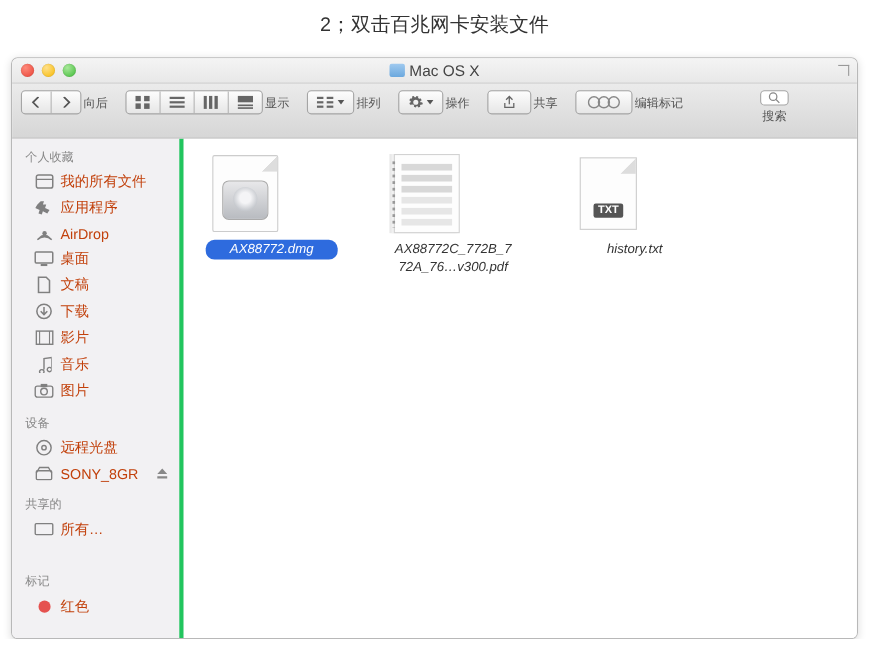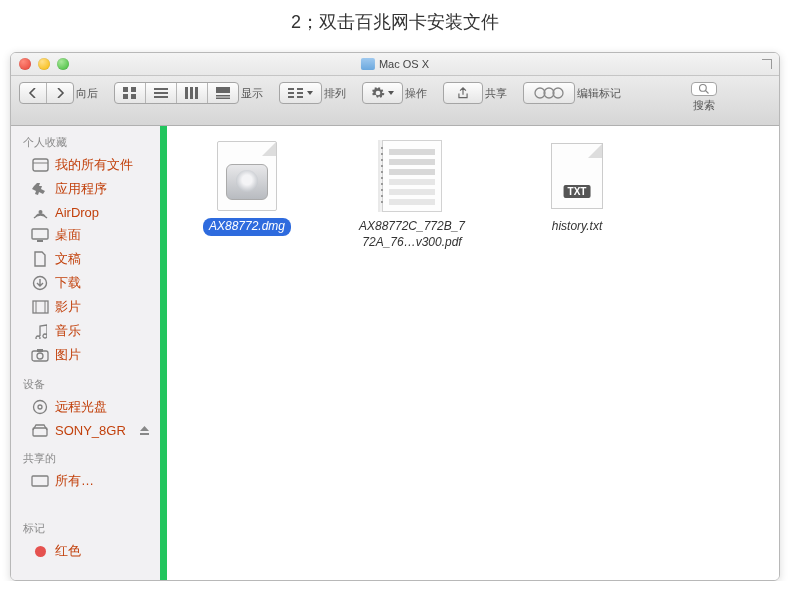--- a/index.html
+++ b/index.html
@@ -37,21 +37,21 @@
     .tl.red { background: radial-gradient(circle at 35% 30%, #ff8a7b, #e64034); box-shadow: inset 0 0 1px rgba(0,0,0,.25); }
     .tl.yellow { background: radial-gradient(circle at 35% 30%, #ffe08a, #f6b700); box-shadow: inset 0 0 1px rgba(0,0,0,.25); }
     .tl.green { background: radial-gradient(circle at 35% 30%, #a8e89a, #3cb934); box-shadow: inset 0 0 1px rgba(0,0,0,.25); }
     .title-center {
       position: absolute;
       left: 50%;
       transform: translateX(-50%);
       display: flex;
       align-items: center;
       gap: 4px;
-      font-size: 11px;
+      font-size: 14px;
       color: #444;
     }
     .folder-icon-sm {
       width: 14px; height: 12px;
       background: linear-gradient(#9fc9ef,#6ba8de);
       border-radius: 2px;
       position: relative;
     }
     .fullscreen-corner {
       position: absolute; right: 7px; top: 6px;
@@ -122,21 +122,21 @@
     }
     .search-wrap { flex: 1; display: flex; flex-direction: column; align-items: center; gap: 2px; }
     .body {
       display: flex;
       height: 454px;
       overflow: hidden;
     }
     .sidebar {
       width: 156px;
       background: #f2f1f3;
-      border-right: 7px solid #22c55e;
+      border-right: 4px solid #22c55e;
       overflow-y: auto;
       padding-top: 5px;
     }
     .sb-head {
       font-size: 11px;
       color: #888;
       padding: 4px 10px 3px 12px;
     }
     .sb-item {
       display: flex;
@@ -155,21 +155,20 @@
       flex: 1;
       background: #fff;
       padding: 14px 20px;
       display: flex;
       gap: 45px;
       align-items: flex-start;
     }
     .file {
       display: flex;
       flex-direction: column;
-      align-items: center;
       width: 120px;
     }
     .file-icon {
       width: 72px; height: 72px;
       margin-bottom: 6px;
       display:flex; align-items:center; justify-content:center;
       position: relative;
     }
     .file-label {
       text-align: center;

